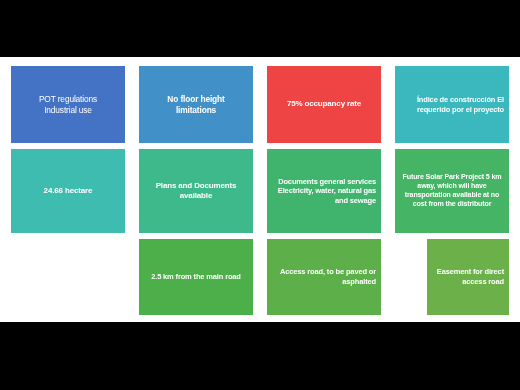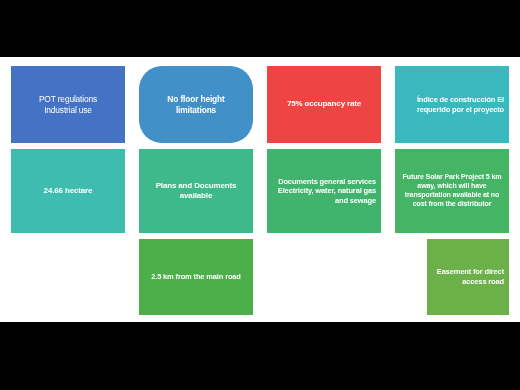--- a/index.html
+++ b/index.html
@@ -75,21 +75,21 @@
 <body>
 
 <div id="slide-frame">
 
   <div id="slide-canvas">
     <div id="tile-grid">
         <div class="tile" style="background: rgb(68, 114, 196); grid-area: 1 / 1;">
           <div class="tile-text fs-9 w-normal">POT regulations
 Industrial use</div>
         </div>
-        <div class="tile" style="background: rgb(65, 144, 200); grid-area: 1 / 2; border-radius: 23px;">
+        <div class="tile" style="background: rgb(65, 144, 200); grid-area: 1 / 2;">
           <div class="tile-text fs-9">No floor height
 limitations</div>
         </div>
         <div class="tile" style="background: #ef4444; grid-area: 1 / 3;">
           <div class="tile-text fs-85">75% occupancy rate</div>
         </div>
         <div class="tile" style="background: rgb(59, 184, 190); grid-area: 1 / 4;">
           <div class="tile-text fs-8">Índice de construcción El requerido por el proyecto</div>
         </div>
         <div class="tile" style="background: rgb(63, 188, 176); grid-area: 2 / 1;">
@@ -101,20 +101,23 @@
         <div class="tile" style="background: rgb(64, 180, 109); grid-area: 2 / 3;">
           <div class="tile-text fs-8">Documents general services
 Electricity, water, natural gas and sewage</div>
         </div>
         <div class="tile" style="background: rgb(69, 180, 101); grid-area: 2 / 4;">
           <div class="tile-text fs-75">Future Solar Park Project 5 km away, which will have transportation available at no cost from the distributor</div>
         </div>
         <div class="tile" style="background: rgb(76, 175, 74); grid-area: 3 / 2;">
           <div class="tile-text fs-8">2.5 km from the main road</div>
         </div>
+        <div class="tile" style="background: rgb(92, 175, 73); grid-area: 3 / 3;">
+          <div class="tile-text fs-8">Access road, to be paved or asphalted</div>
+        </div>
         <div class="tile" style="background: rgb(107, 176, 73); grid-area: 3 / 4; margin-left: 32px;">
           <div class="tile-text fs-8">Easement for direct access road</div>
         </div>
       </div>
   </div>
 
   <div class="letterbox" id="letterbox-top"></div>
   <div class="letterbox" id="letterbox-bottom"></div>
 
 </div>

